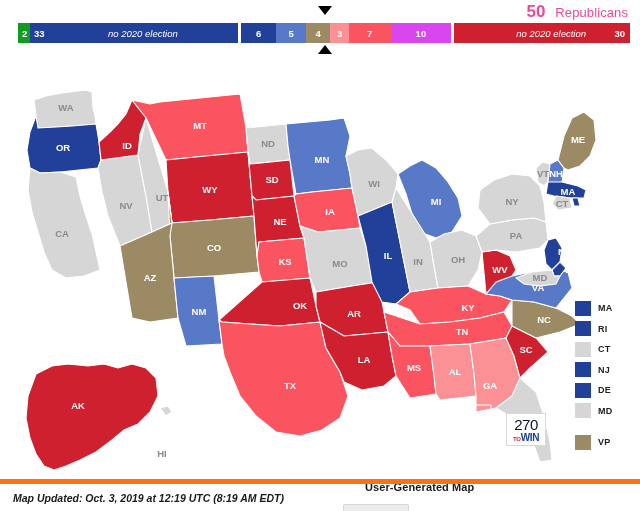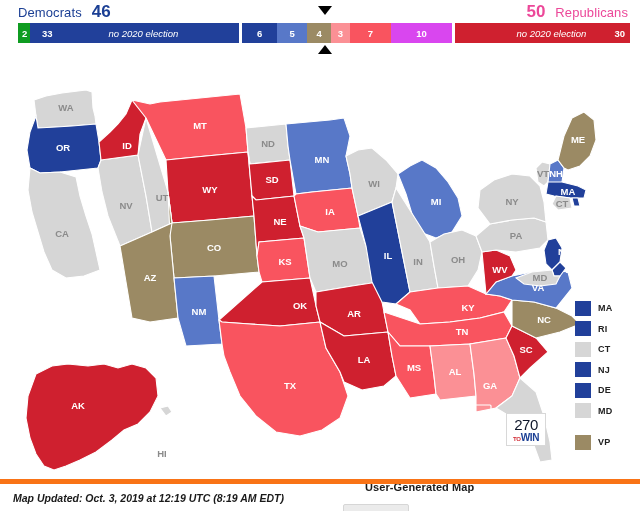--- a/index.html
+++ b/index.html
@@ -59,21 +59,21 @@
     font-weight: bold;
     box-sizing: border-box;
     overflow: hidden;
     white-space: nowrap;
   }
   .seg-lbl-left { padding-left: 4px; }
   .seg-lbl-center { justify-content: center; }
   .seg-wide {
     position: relative;
     justify-content: flex-start;
-    padding-left: 12px;
+    padding-left: 4px;
   }
   .seg-wide .noelec {
     position: absolute;
     left: 0; right: 0;
     text-align: center;
     font-style: italic;
     font-weight: normal;
     font-size: 9.5px;
     margin-left: 18px;
   }
@@ -212,24 +212,20 @@
     font-weight: bold;
     color: #1a1a1a;
   }
 </style>
 </head>
 <body>
 
 <div id="header">
 
   <div class="hdr-row">
-    <div class="hdr-left">
-      <span class="party-name dem">Democrats</span>
-      <span class="party-count dem">46</span>
-    </div>
     <div class="hdr-right">
       <span class="party-count rep">50</span>
       <span class="party-name rep">Republicans</span>
     </div>
   </div>
 
   <div id="seat-bar">
       <div class="seg seg-lbl-left" style="background: rgb(15, 156, 33); width: 14px;">2</div>
       <div class="seg seg-wide" style="background: rgb(33, 64, 154); width: 257px;">
         <span>33</span>

